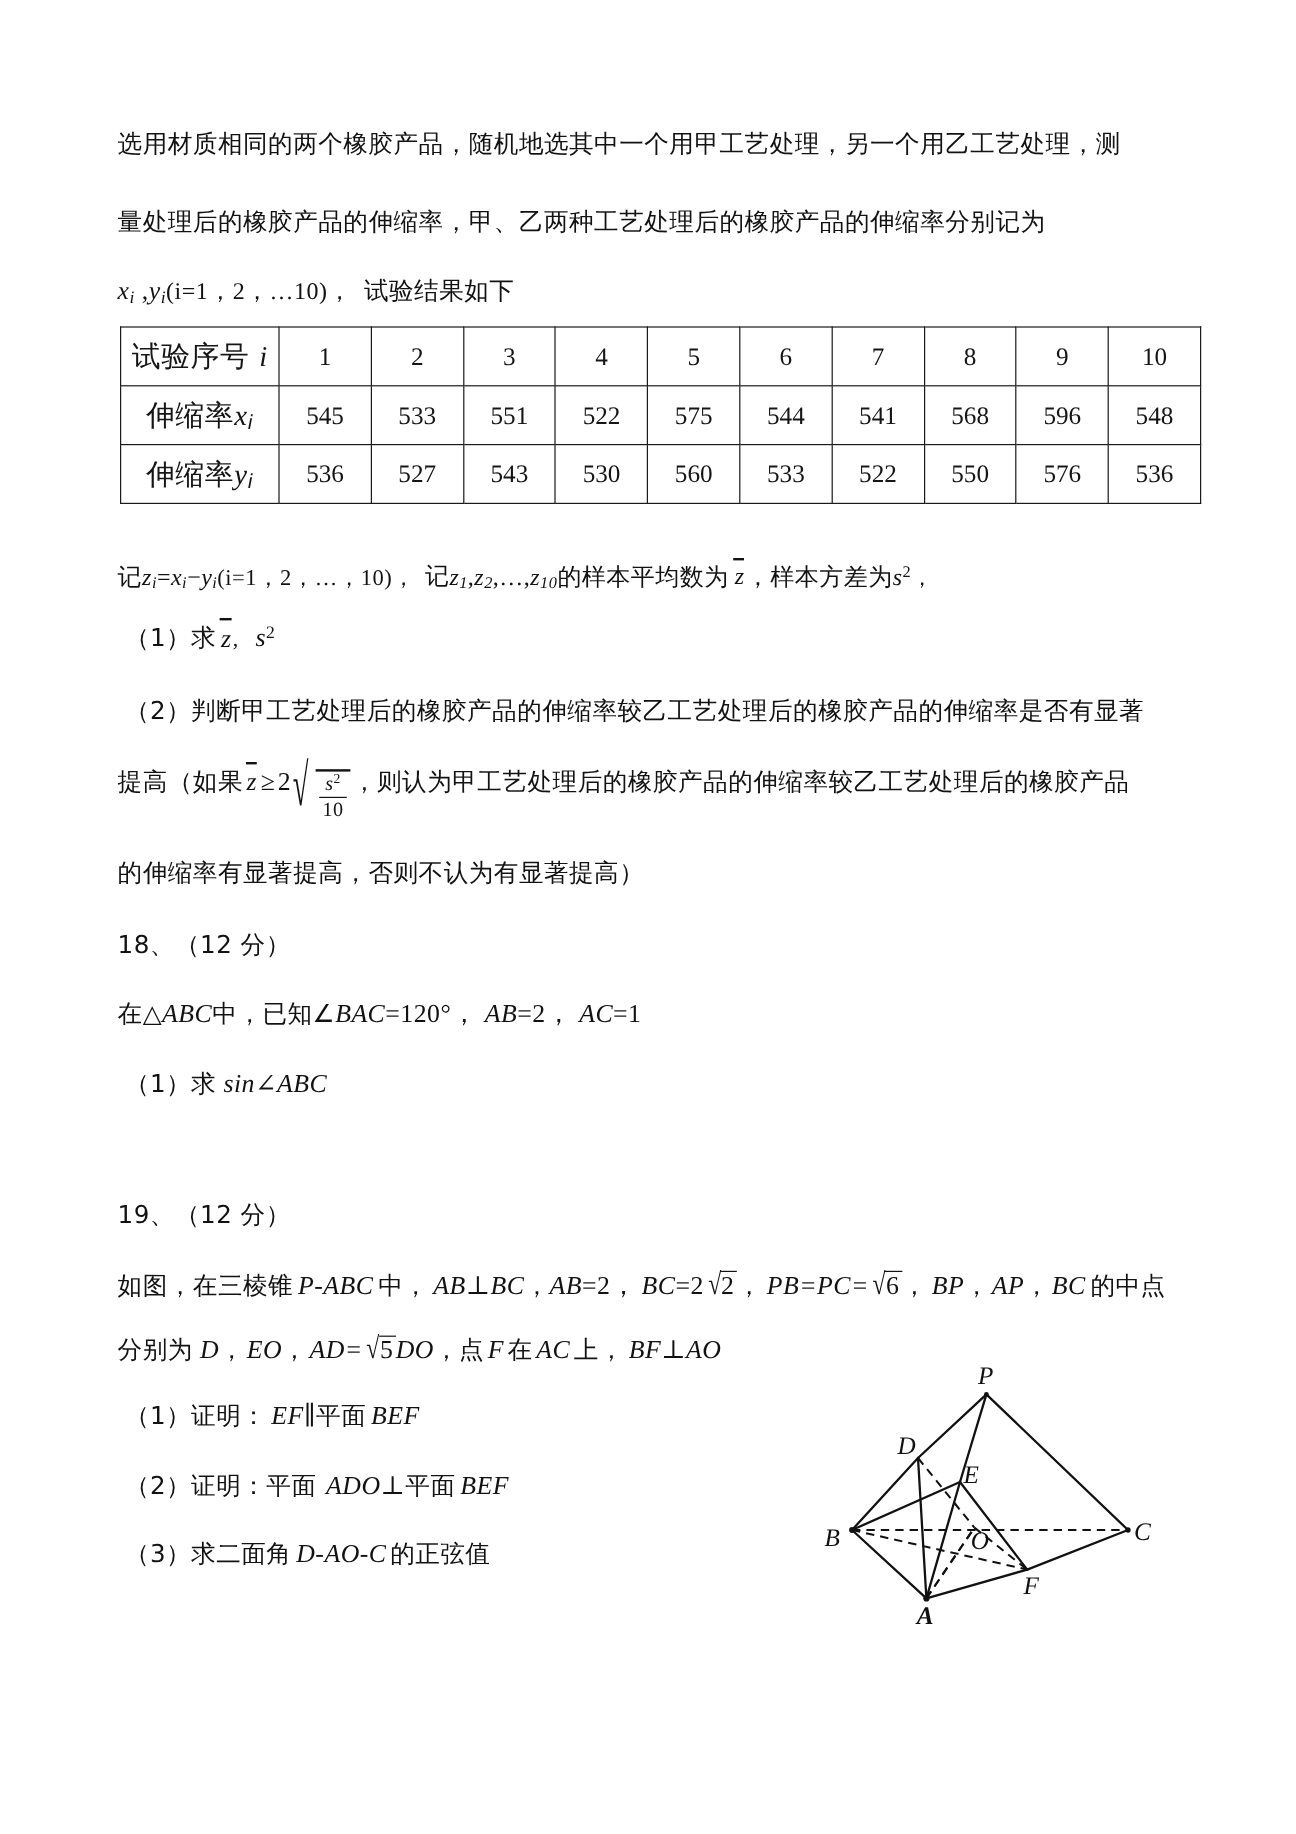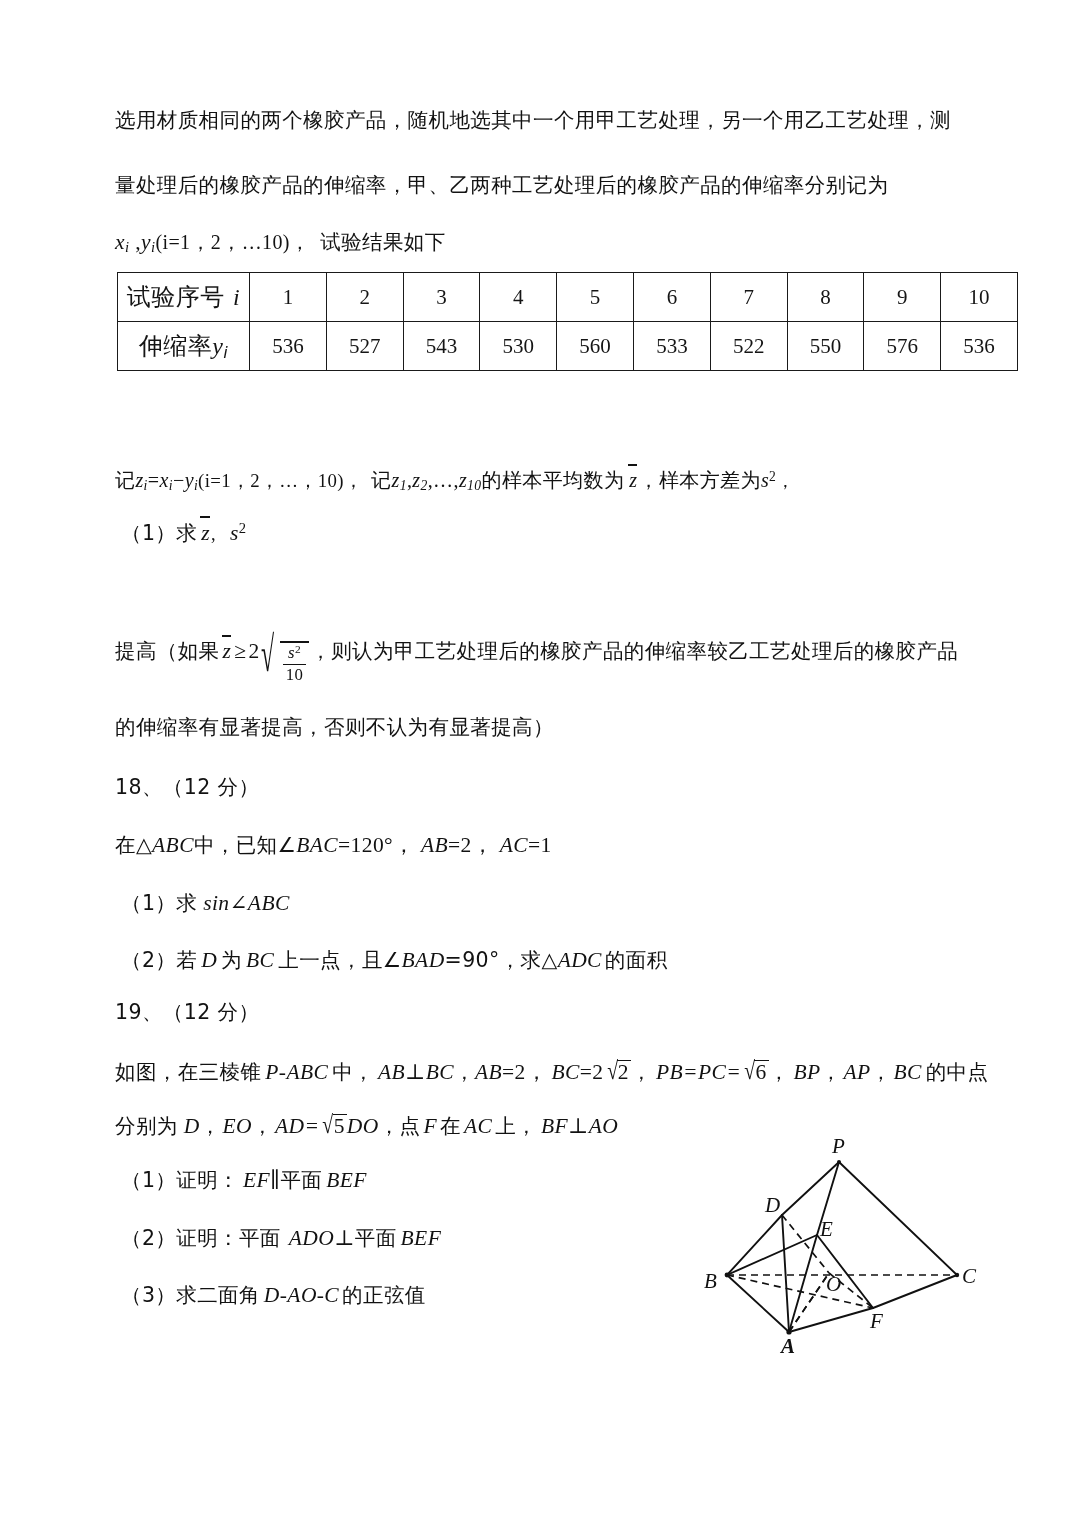--- a/index.html
+++ b/index.html
@@ -6,21 +6,21 @@
   body{
     width:1080px;height:1528px;
     background:#ffffff;
     font-family:"Liberation Serif","DejaVu Serif",serif;
     color:#111;
     position:relative;
     overflow:hidden;
   }
   .page{
     position:absolute;
-    left:17px;top:0;width:917px;height:1528px;
+    left:0;top:0;width:917px;height:1528px;
   }
   .para{
     position:absolute;
     font-size:21.5px;
     line-height:1.0;
     letter-spacing:0.4px;
     white-space:nowrap;
     color:#121212;
   }
   .cjk{font-family:"DejaVu Sans","Liberation Sans",sans-serif;font-size:20.5px;}
@@ -110,20 +110,33 @@
         <td>3</td>
         <td>4</td>
         <td>5</td>
         <td>6</td>
         <td>7</td>
         <td>8</td>
         <td>9</td>
         <td>10</td>
       </tr>
       <tr>
+        <td class="head"><span>伸缩率</span><span class="mi">x</span><span class="sub">i</span></td>
+        <td>545</td>
+        <td>533</td>
+        <td>551</td>
+        <td>522</td>
+        <td>575</td>
+        <td>544</td>
+        <td>541</td>
+        <td>568</td>
+        <td>596</td>
+        <td>548</td>
+      </tr>
+      <tr>
         <td class="head"><span>伸缩率</span><span class="mi">y</span><span class="sub">i</span></td>
         <td>536</td>
         <td>527</td>
         <td>543</td>
         <td>530</td>
         <td>560</td>
         <td>533</td>
         <td>522</td>
         <td>550</td>
         <td>576</td>
@@ -133,40 +146,40 @@
   </table>
 
   <div class="para" style="left:98px;top:470px;font-size:20px;">
     <span class="cjk" style="font-size:20px;">记</span><span class="mi">z</span><span class="sub">i</span><span class="mn">=</span><span class="mi">x</span><span class="sub">i</span><span class="mn">−</span><span class="mi">y</span><span class="sub">i</span><span class="mn" style="font-size:0.94em;">(i=1，2，…，10)，</span><span class="cjk" style="font-size:20px;margin-left:8px;">记</span><span class="mi">z</span><span class="sub">1</span><span class="mn">,</span><span class="mi">z</span><span class="sub">2</span><span class="mn">,…,</span><span class="mi">z</span><span class="sub">10</span><span class="cjk" style="font-size:20px;">的样本平均数为</span><span class="zbar" style="margin-left:4px;">z</span><span class="cjk" style="font-size:20px;">，样本方差为</span><span class="mi">s</span><span class="sup">2</span><span class="mn" style="font-size:0.9em;">，</span>
   </div>
 
   <div class="para" style="left:104px;top:521px;">
     <span class="cjk">（1）</span><span class="cjk">求</span><span class="zbar" style="margin-left:3px;">z</span><span class="mn" style="font-size:0.85em;">,</span><span style="display:inline-block;width:14px;"></span><span class="mi">s</span><span class="sup">2</span>
   </div>
 
+  <div class="para cjk" style="left:104px;top:582px;">
+    <span>（2）</span><span>判断甲工艺处理后的橡胶产品的伸缩率较乙工艺处理后的橡胶产品的伸缩率是否有显著</span>
+  </div>
 
   <div class="para" style="left:98px;top:641px;">
     <span class="cjk">提高（如果</span><span class="zbar" style="margin-left:2px;">z</span><span class="mn" style="margin:0 2px;">≥</span><span class="mn">2</span><span class="radical"><span class="rsym">√</span><span class="rbody"><span class="frac"><span class="num"><span class="mi">s</span><span class="sup">2</span></span><span class="den mn">10</span></span></span></span><span class="cjk">，则认为甲工艺处理后的橡胶产品的伸缩率较乙工艺处理后的橡胶产品</span>
   </div>
 
   <div class="para cjk" style="left:98px;top:717px;">的伸缩率有显著提高，否则不认为有显著提高）</div>
 
   <div class="para cjk" style="left:98px;top:777px;">18、（12 分）</div>
 
   <div class="para" style="left:98px;top:835px;">
     <span class="cjk">在△</span><span class="mi">ABC</span><span class="cjk">中，已知∠</span><span class="mi">BAC</span><span class="mn">=120°，</span><span class="mi" style="margin-left:6px;">AB</span><span class="mn">=2，</span><span class="mi" style="margin-left:6px;">AC</span><span class="mn">=1</span>
   </div>
 
   <div class="para" style="left:104px;top:893px;">
     <span class="cjk">（1）</span><span class="cjk">求</span><span class="mi" style="margin-left:6px;">sin∠ABC</span>
   </div>
 
-  <div class="para" style="left:104px;top:950px;">
-    <span class="cjk">（2）</span><span class="cjk">若</span><span class="mi" style="margin:0 4px;">D</span><span class="cjk">为</span><span class="mi" style="margin:0 4px;">BC</span><span class="cjk">上一点，且∠</span><span class="mi">BAD</span><span class="cjk">=90°，求△</span><span class="mi">ADC</span><span class="cjk" style="margin-left:3px;">的面积</span>
-  </div>
 
   <div class="para cjk" style="left:98px;top:1002px;">19、（12 分）</div>
 
   <div class="para" style="left:98px;top:1058px;">
     <span class="cjk">如图，在三棱锥</span><span class="mi" style="margin:0 4px;">P-ABC</span><span class="cjk">中，</span><span class="mi" style="margin-left:4px;">AB⊥BC</span><span class="cjk">，</span><span class="mi">AB</span><span class="mn">=2，</span><span class="mi" style="margin-left:4px;">BC</span><span class="mn">=2</span><span class="sqrt"><span class="s-sym">√</span><span class="s-body mn">2</span></span><span class="cjk">，</span><span class="mi" style="margin-left:4px;">PB=PC=</span><span class="sqrt"><span class="s-sym">√</span><span class="s-body mn">6</span></span><span class="cjk">，</span><span class="mi" style="margin-left:4px;">BP</span><span class="cjk">，</span><span class="mi" style="margin-left:2px;">AP</span><span class="cjk">，</span><span class="mi" style="margin-left:2px;">BC</span><span class="cjk" style="margin-left:4px;">的中点</span>
   </div>
 
   <div class="para" style="left:98px;top:1112px;">
     <span class="cjk">分别为</span><span class="mi" style="margin-left:6px;">D</span><span class="cjk">，</span><span class="mi" style="margin-left:2px;">EO</span><span class="cjk">，</span><span class="mi" style="margin-left:2px;">AD=</span><span class="sqrt"><span class="s-sym">√</span><span class="s-body mn">5</span></span><span class="mi">DO</span><span class="cjk">，点</span><span class="mi" style="margin:0 3px;">F</span><span class="cjk">在</span><span class="mi" style="margin:0 3px;">AC</span><span class="cjk">上，</span><span class="mi" style="margin-left:4px;">BF⊥AO</span>
   </div>

